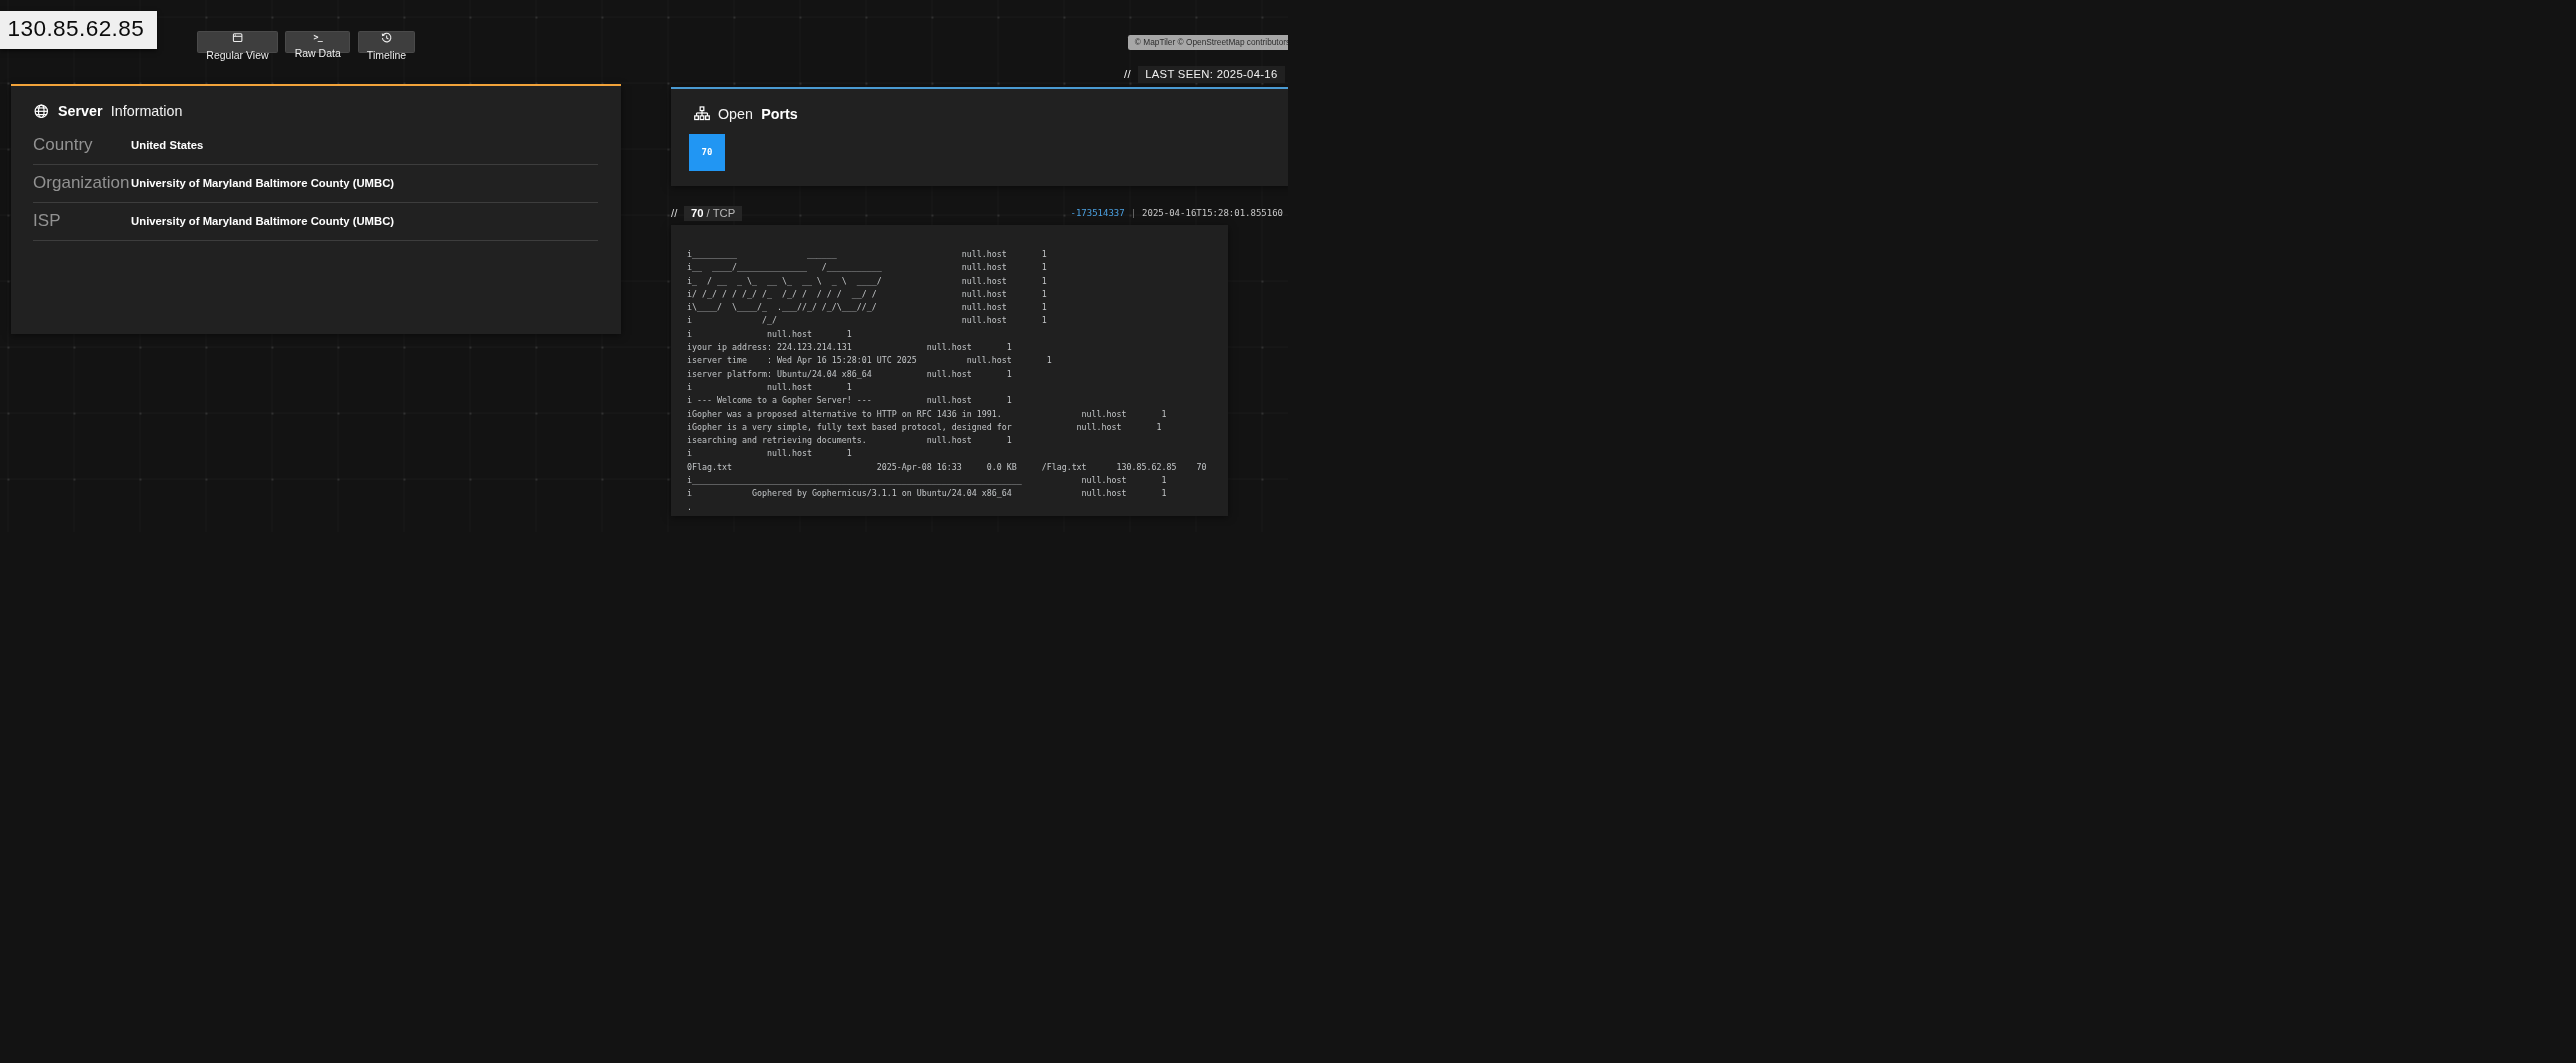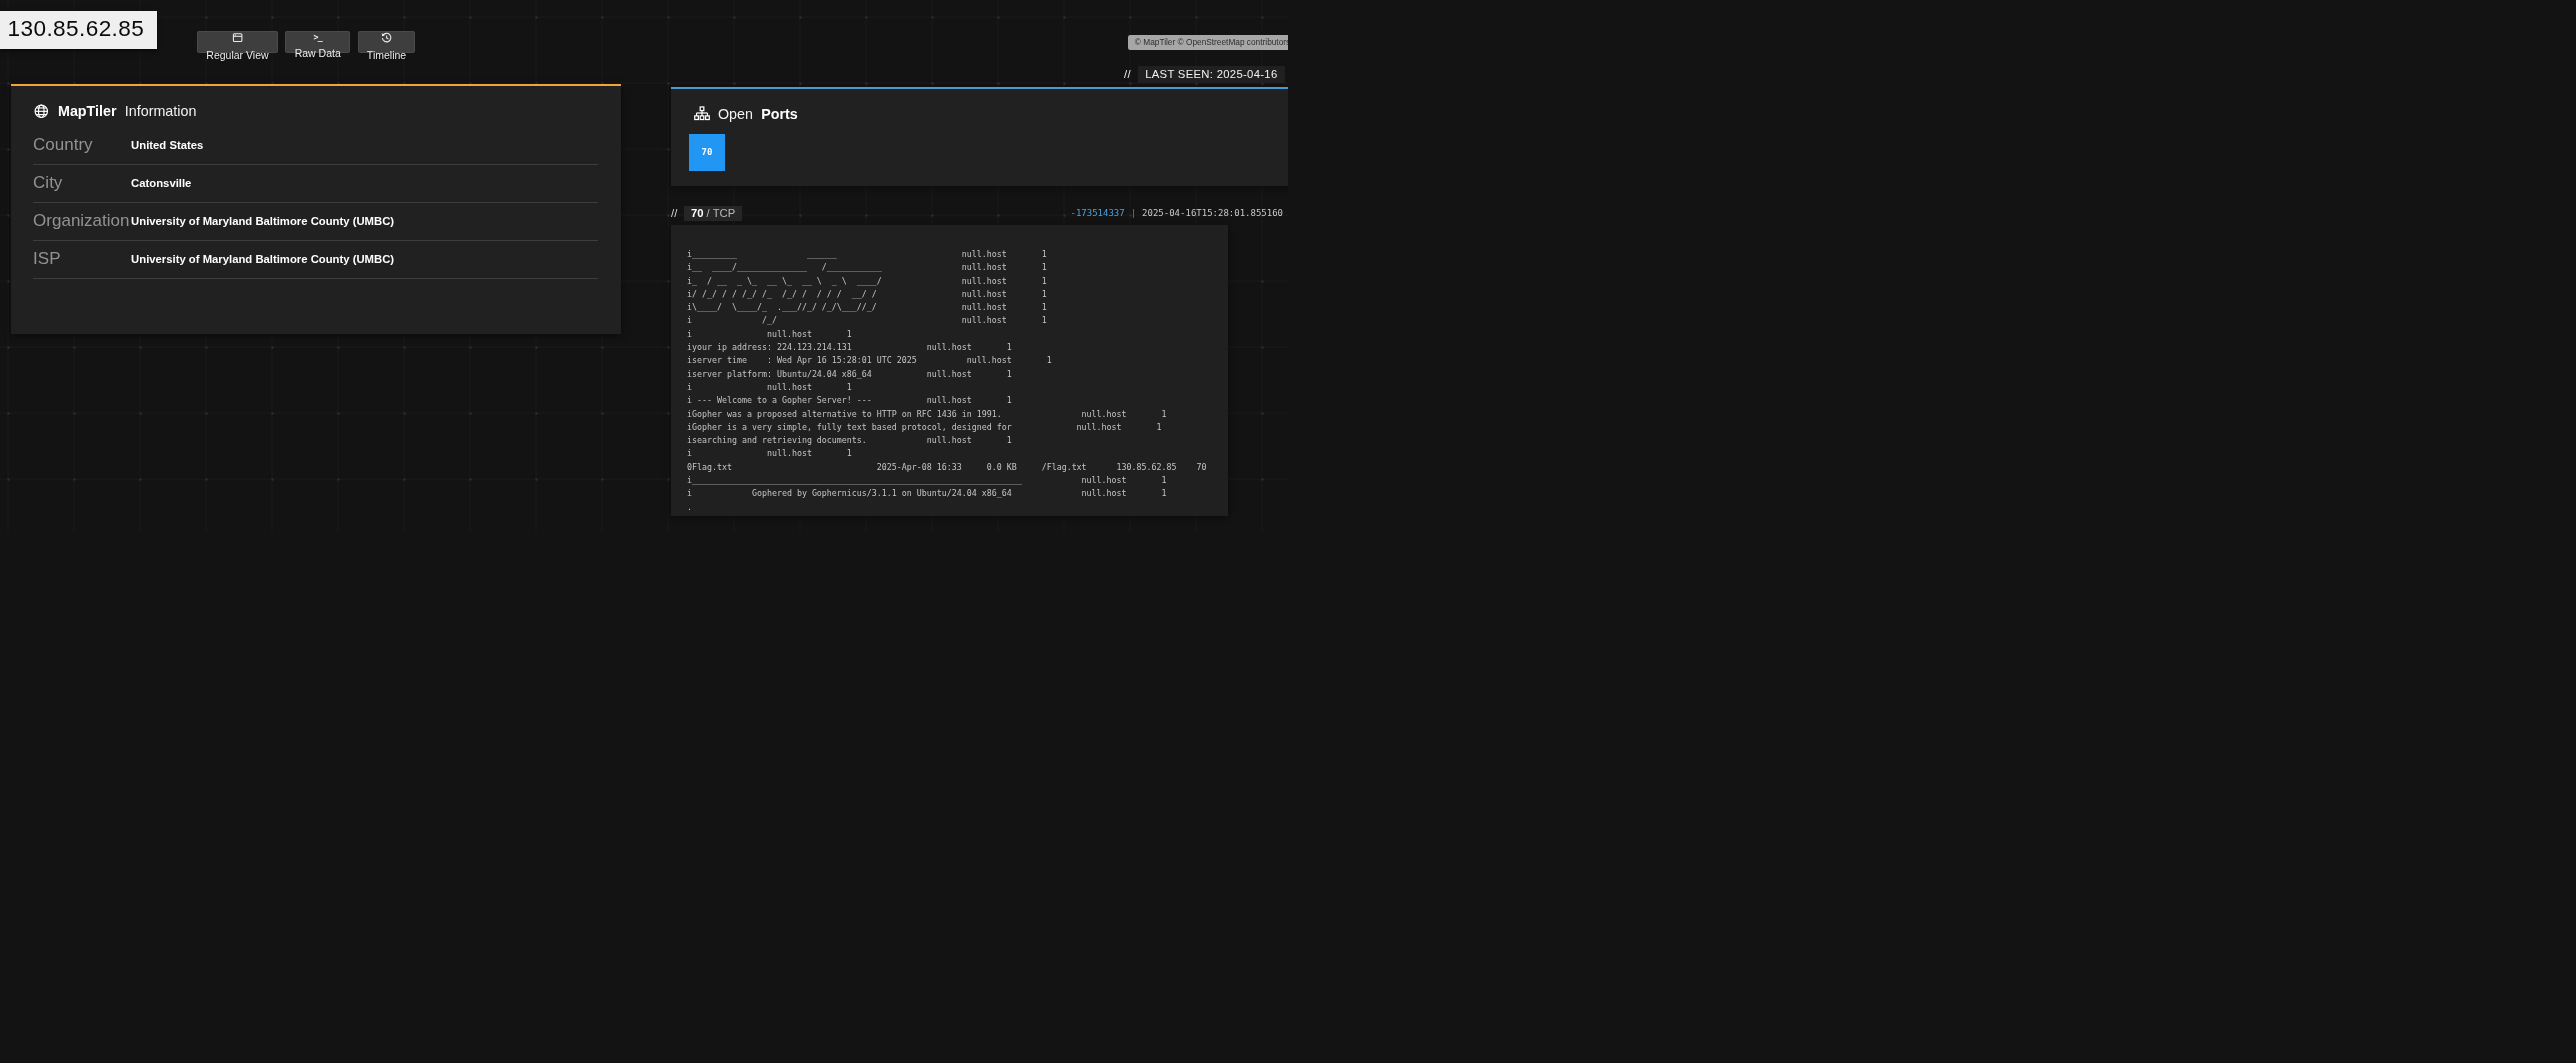--- a/index.html
+++ b/index.html
@@ -142,34 +142,30 @@
   <div class="panel-title">
     <span>
       <svg width="16.6" height="16.6" viewBox="0 0 22 22" fill="none" stroke="#fff" stroke-width="1.6">
         <circle cx="11" cy="11" r="8.2"></circle>
         <ellipse cx="11" cy="11" rx="3.7" ry="8.2"></ellipse>
         <line x1="2.8" y1="11" x2="19.2" y2="11"></line>
         <line x1="4.3" y1="6.6" x2="17.7" y2="6.6"></line>
         <line x1="4.3" y1="15.4" x2="17.7" y2="15.4"></line>
       </svg>
     </span>
-    <span class="bold">MapTiler</span>
+    <span class="bold">Server</span>
     <span class="light">Information</span>
   </div>
   <div class="gi-rows">
 
       <div class="gi-row">
         <span class="lbl">Country</span>
         <span class="val">United States</span>
       </div>
 
-      <div class="gi-row">
-        <span class="lbl">City</span>
-        <span class="val">Catonsville</span>
-      </div>
 
       <div class="gi-row">
         <span class="lbl">Organization</span>
         <span class="val">University of Maryland Baltimore County (UMBC)</span>
       </div>
 
       <div class="gi-row">
         <span class="lbl">ISP</span>
         <span class="val">University of Maryland Baltimore County (UMBC)</span>
       </div>

